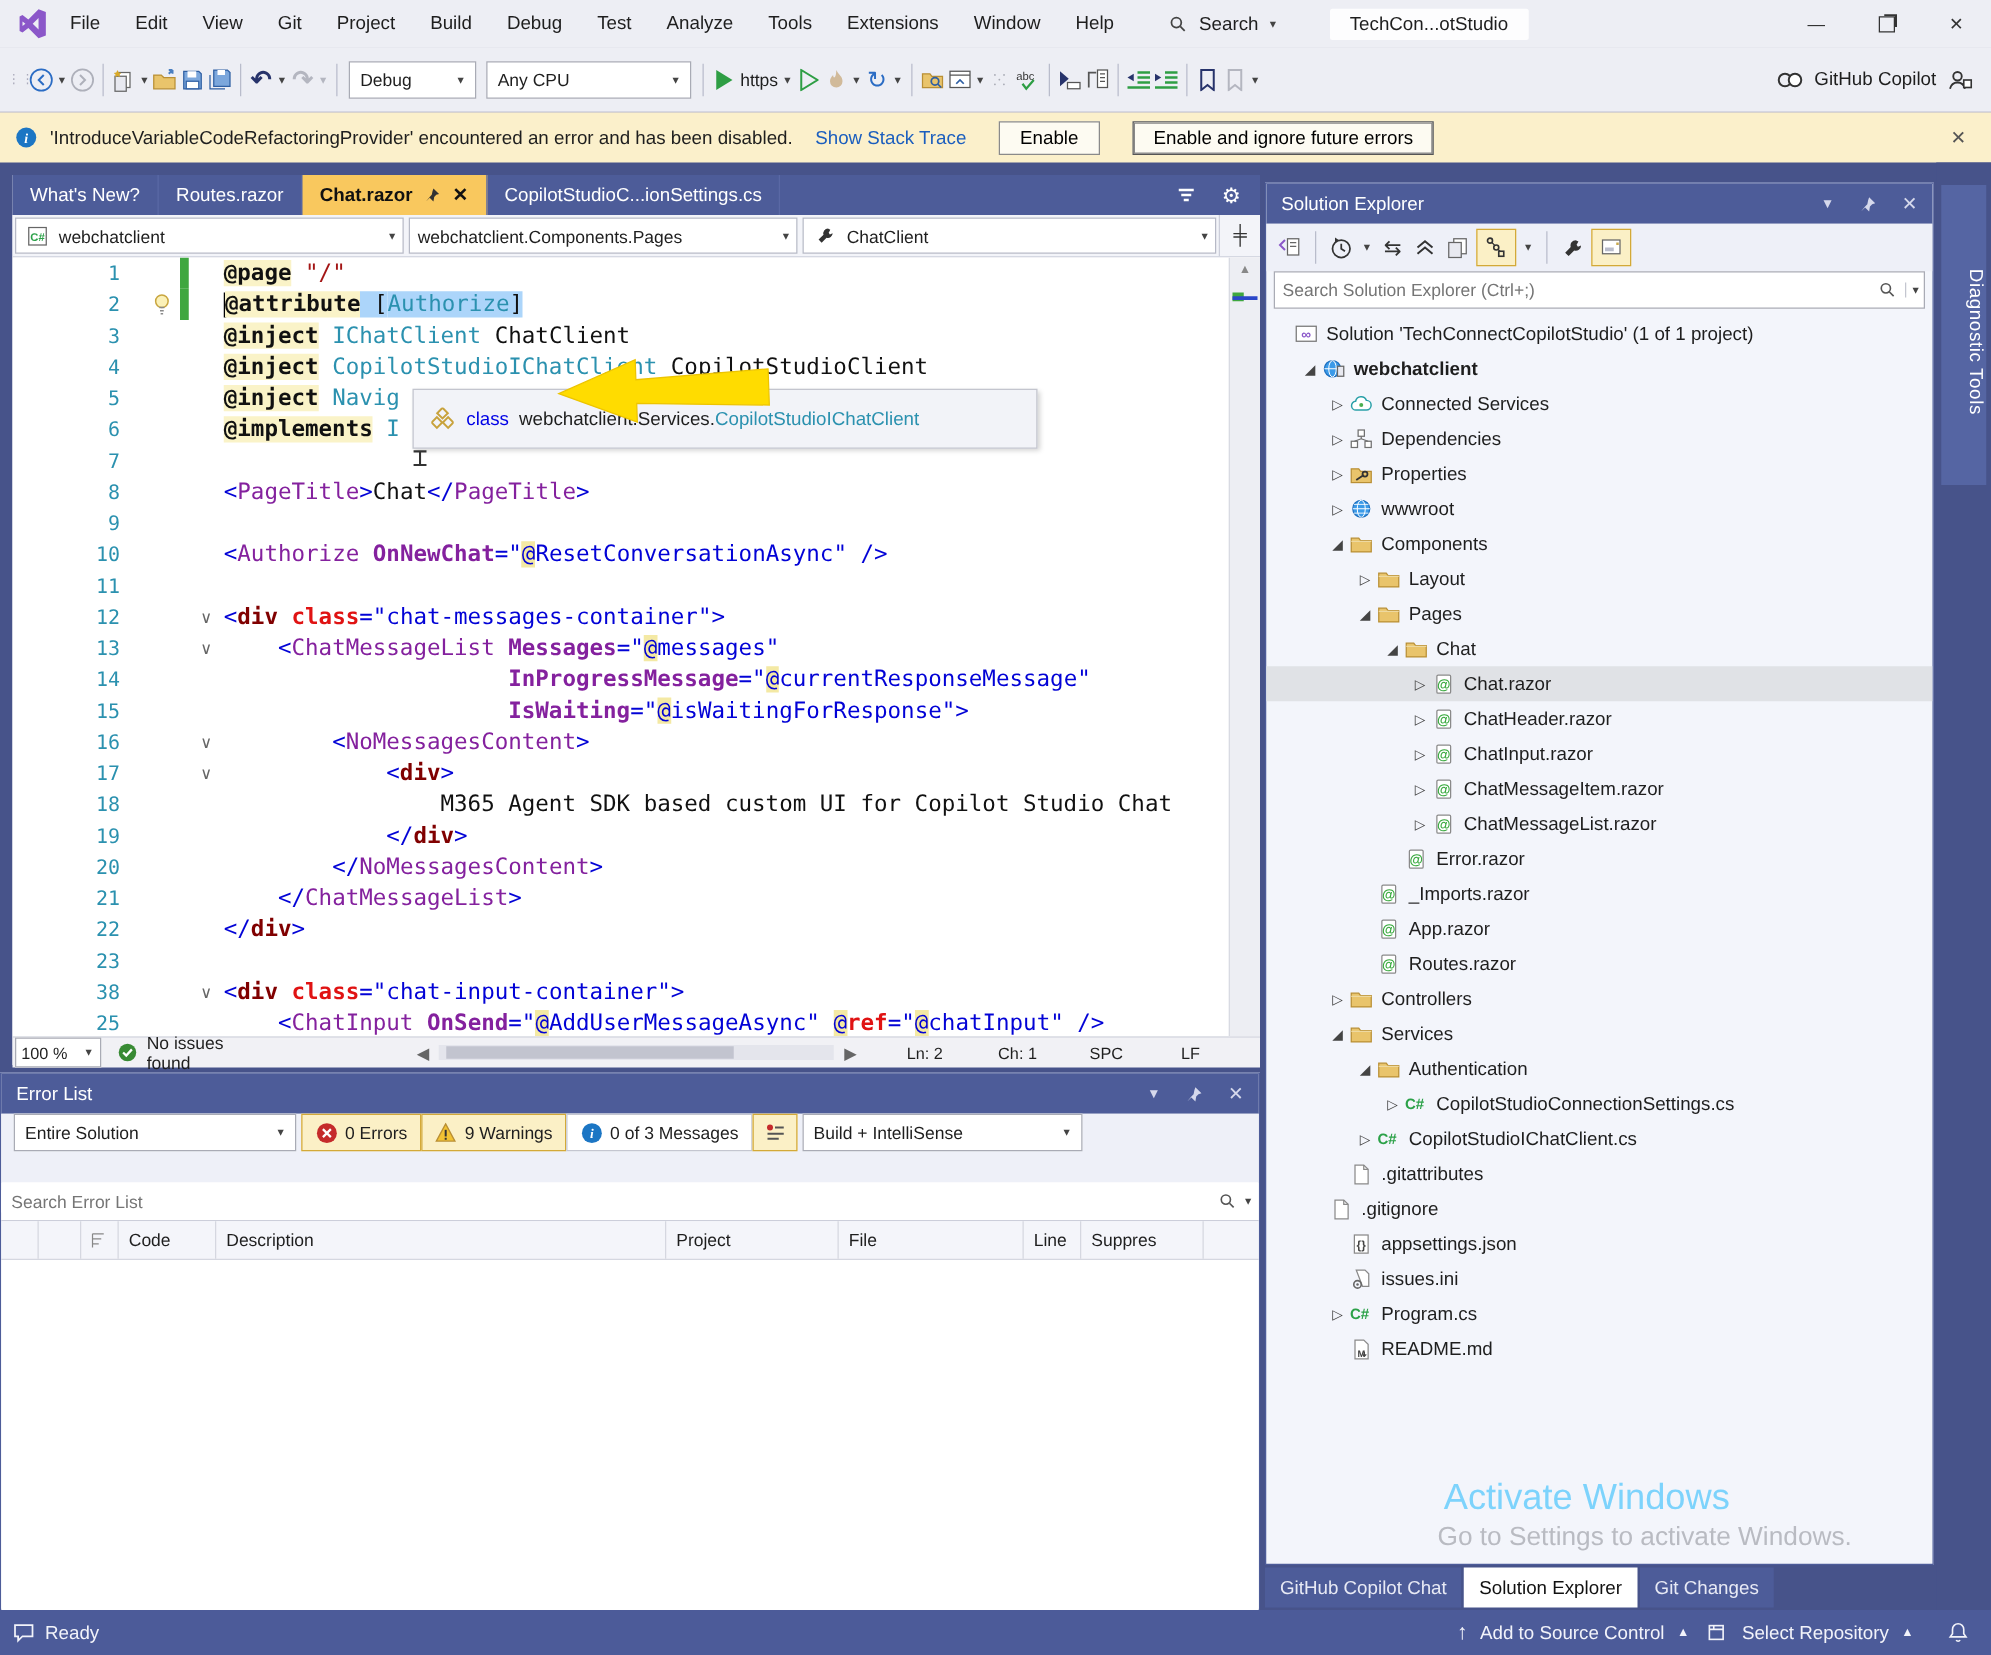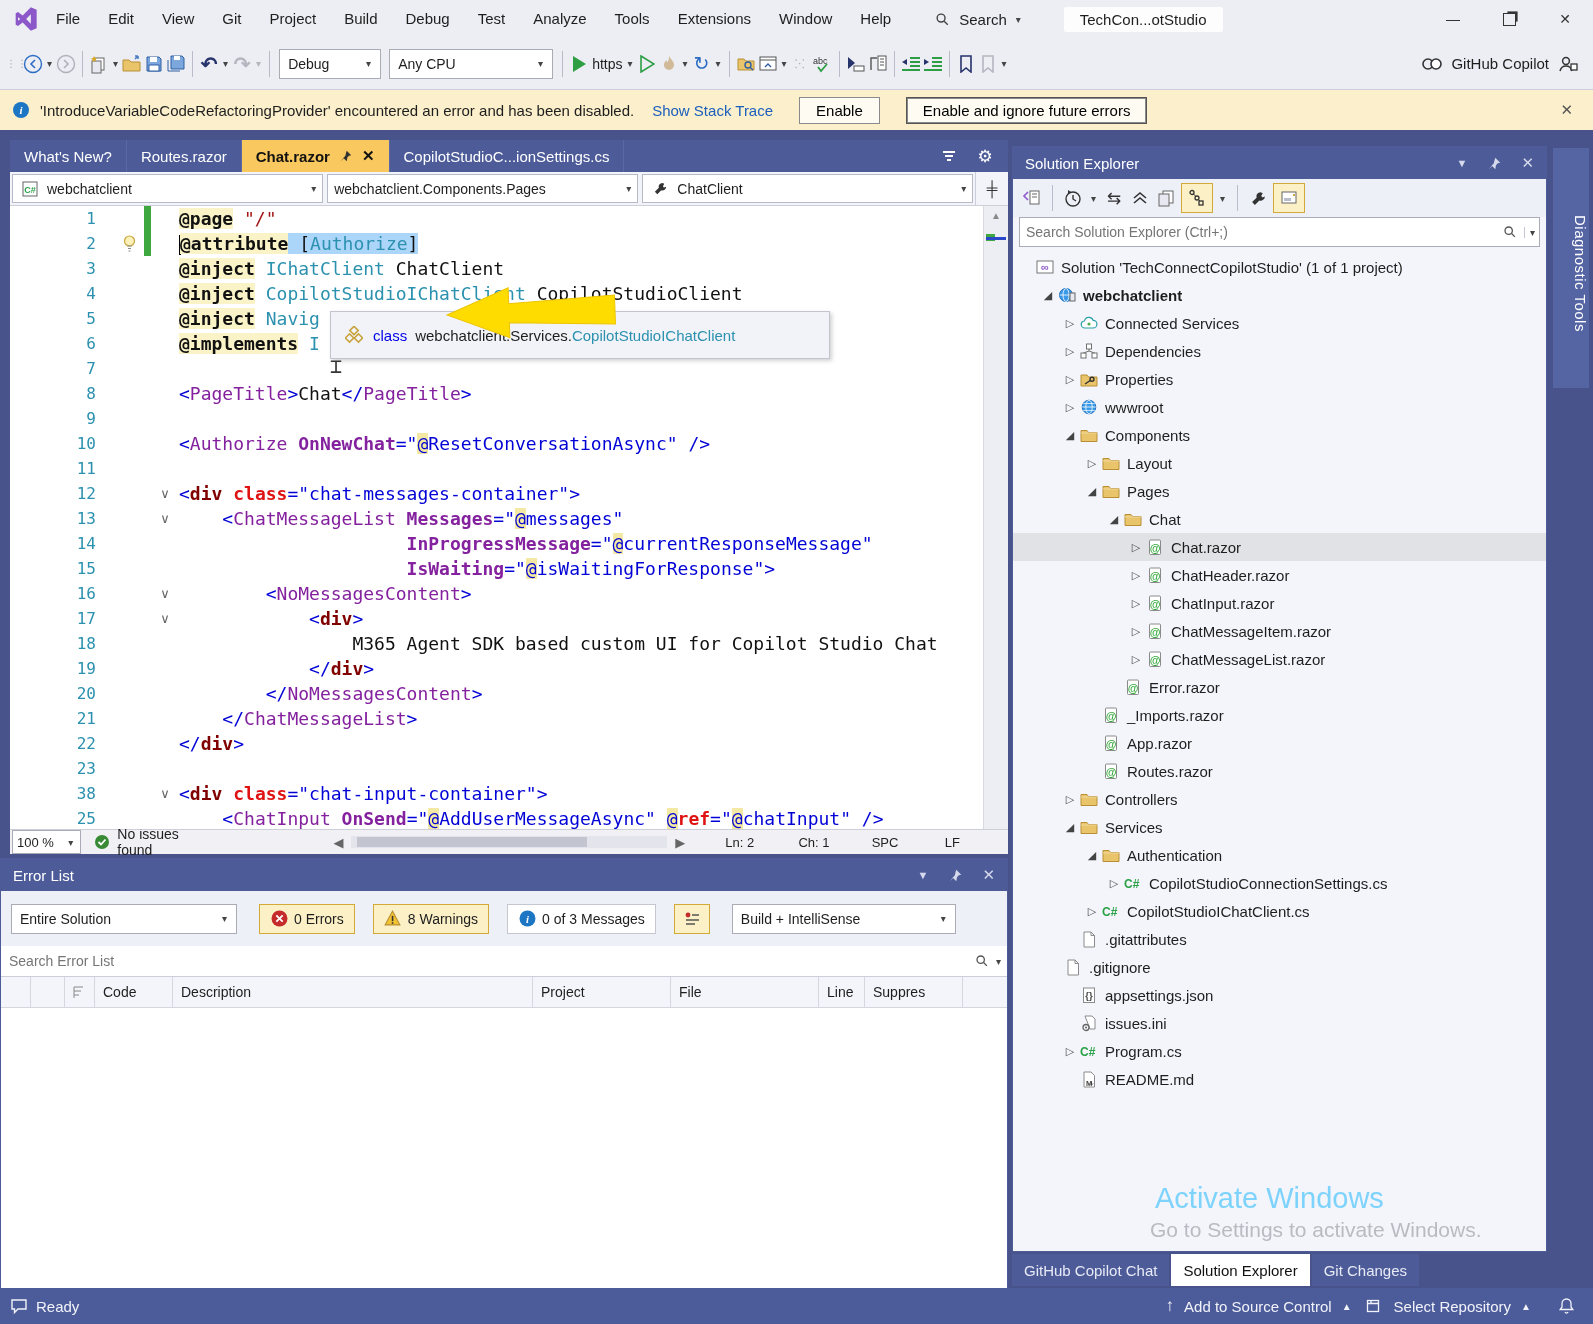--- a/index.html
+++ b/index.html
@@ -68,21 +68,21 @@
   #tooltip{position:absolute;left:320px;top:105px;width:486px;height:46px;background:#F2F3F8;border:1px solid #C3C5CE;box-shadow:2px 2px 4px rgba(0,0,0,.18);display:flex;align-items:center;padding-left:12px;gap:8px;font-size:15px}
   #ed-status{height:24px;background:#F1F1F5;border-top:1px solid #CCCEDA;display:flex;align-items:center;font-size:13px}
   #zoom-box{width:62px;height:22px;background:#fff;border:1px solid #A9ABB5;display:flex;align-items:center;padding:0 4px;justify-content:space-between;margin-left:2px}
   #h-scroll{width:330px;height:12px;background:#E4E5EC;margin:0 8px;position:relative}
   #h-thumb{position:absolute;left:6px;top:1px;width:230px;height:10px;background:#C2C4CF}
   .ed-stat{width:66px;text-align:left;padding-left:10px}
   
   #error-panel{left:0;top:858px;width:1008px;height:430px;background:#fff;border:1px solid #4D5C99;box-sizing:border-box}
   .panel-head{height:32px;background:#4D5C99;color:#fff;display:flex;align-items:center;padding:0 12px;font-size:15px}
   .panel-head .hic{margin-left:auto;display:flex;gap:16px;align-items:center;color:#D6D9EC}
-  #el-toolbar{height:55px;background:#EEF0F8;display:flex;align-items:center;padding:0 6px;gap:18px}
+  #el-toolbar{height:55px;background:#EEF0F8;display:flex;padding:0 6px;gap:0}
   .gold-btn{background:#FBF0C6;border:1px solid #D3A938;height:28px;display:flex;align-items:center;gap:6px;padding:0 10px;font-size:14px}
   .plain-btn{background:#fff;border:1px solid #C4C6D0;height:28px;display:flex;align-items:center;gap:6px;padding:0 10px;font-size:14px}
   #el-search{height:30px;border-bottom:1px solid #CCCEDA;display:flex;align-items:center;background:#fff}
   #el-search input{flex:1;border:0;outline:0;font-size:14px;color:#777;padding-left:8px;font-family:"Liberation Sans",sans-serif}
   #el-cols{height:30px;display:flex;background:#F4F5FA;border-bottom:1px solid #D5D7E0;align-items:center;font-size:14px}
   .el-col{border-right:1px solid #D5D7E0;height:100%;display:flex;align-items:center;padding-left:8px;box-sizing:border-box}
   
   #se-panel{left:1012px;top:146px;width:535px;height:1106px;background:#F3F5FB;border:1px solid #4D5C99;box-sizing:border-box;overflow:hidden;position:absolute}
   #se-toolbar{height:38px;background:#EEF0F8;display:flex;align-items:center;padding:0 8px;gap:4px}
   .gold-ic{background:#FBF0C6;border:1px solid #D3A938}
@@ -652,21 +652,21 @@
       <span>0 Errors</span>
     </div>
     <div class="gold-btn">
       <span class="ic" style="width:18px;height:18px">
           <svg width="17" height="17" viewBox="0 0 16 16">
             <path d="M8 1l7 13H1z" fill="#F2C233" stroke="#B98F35"></path>
             <rect x="7.3" y="5.5" width="1.5" height="5" fill="#333"></rect>
             <rect x="7.3" y="11.5" width="1.5" height="1.5" fill="#333"></rect>
           </svg>
         </span>
-      <span>8 Warnings</span>
+      <span>9 Warnings</span>
     </div>
     <div class="plain-btn">
       <span class="ic" style="width:18px;height:18px">
           <svg width="17" height="17" viewBox="0 0 16 16">
             <circle cx="8" cy="8" r="7.5" fill="#1C76C4"></circle>
             <text x="8" y="12" text-anchor="middle" font-size="10" fill="#fff" font-family="serif" font-style="italic" font-weight="bold">i</text>
           </svg>
         </span>
       <span>0 of 3 Messages</span>
     </div>

